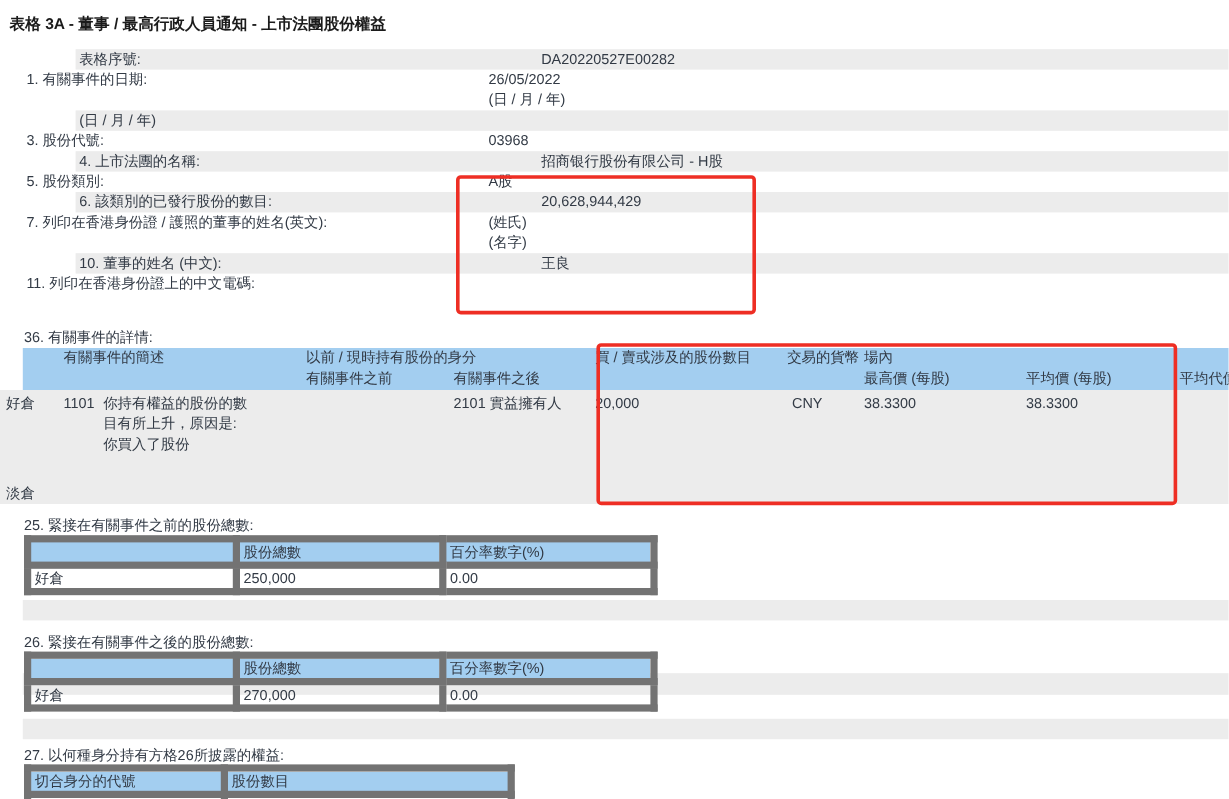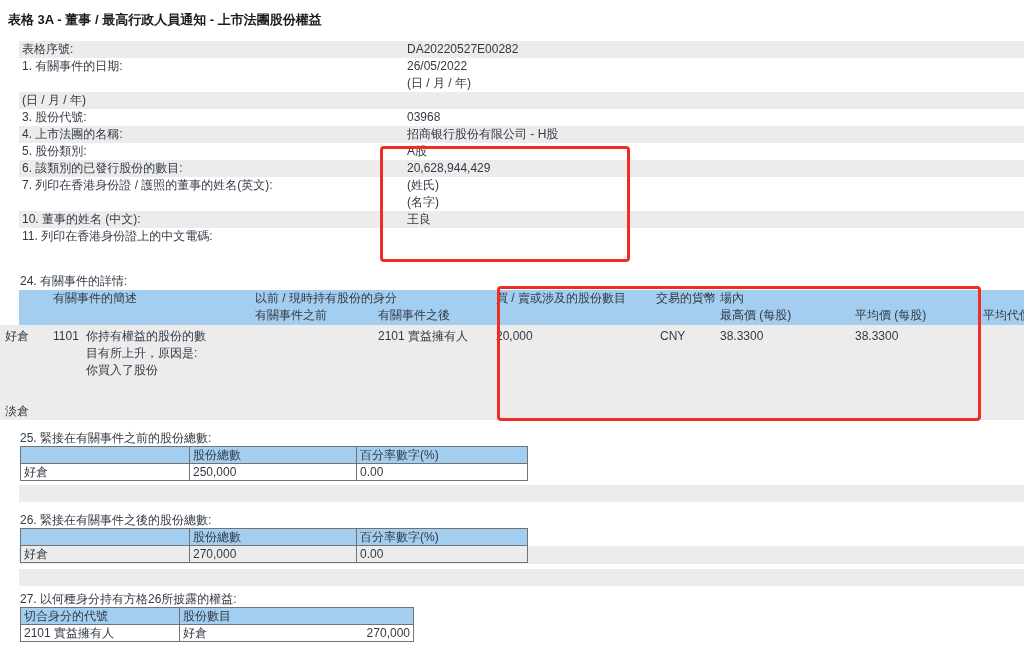--- a/index.html
+++ b/index.html
@@ -3,21 +3,21 @@
 <meta charset="utf-8">
 <style>
   html,body{margin:0;padding:0;background:#fff;}
   .page{
     position:relative;width:1024px;height:666px;overflow:hidden;background:#fff;
     font-family:"Liberation Sans", sans-serif;font-size:12px;color:#323a45;
   }
   .title{margin:12px 0 0 8px;height:16px;line-height:16px;font-size:13px;font-weight:bold;color:#1b1b1b;}
   .rows{margin-top:13px;margin-left:19px;width:1005px;}
   .f-row{display:flex;line-height:17px;padding-left:3px;}
-  .f-row.shade{background:#ececec;}
+  .f-row.shade{background:#ececec;margin-left:44px;}
   .f-label{width:385px;white-space:pre-line;}
   .f-value{white-space:pre-line;flex:1;}
   .f-row.vb .f-value{align-self:flex-end;}
   .sec-label{margin:28px 0 0 20px;height:17px;line-height:17px;}
   .sec-label.tight10{margin-top:10px;height:16px;line-height:16px;}
   .sec-label.tight5{margin-top:5px;height:16px;line-height:16px;}
   
   .s24{position:relative;height:130px;}
   .s24-blue{position:absolute;left:19px;top:0;width:1005px;height:35px;background:#a3cef0;}
   .s24-grey{position:absolute;left:0;top:35px;width:1024px;height:95px;background:#ececec;}
@@ -30,21 +30,21 @@
   .hc.ctr{}
   .hc.pl25{padding-left:25px;}
   .bc{padding-top:3px;line-height:17px;}
   .bc.num{text-align:left;padding-right:4px;}
   .bc.pre{white-space:pre-line;}
   .bc.pl4{padding-left:4px;}
   .s24-short{position:relative;margin:24px 0 0 5px;height:17px;line-height:17px;}
   
   table.blue-table{border-collapse:collapse;margin-left:20px;table-layout:fixed;position:relative;z-index:1;}
   table.blue-table th,table.blue-table td{
-    border:1px solid #737373;padding:0 3px;height:16px;line-height:16px;
+    border:6px solid #737373;padding:0 3px;height:16px;line-height:16px;
     font-weight:normal;text-align:left;overflow:hidden;white-space:nowrap;
   }
   table.blue-table th{background:#a3cef0;}
   td.num{text-align:right;}
   .t2526 .c1{width:162px;} .t2526 .c2{width:160px;} .t2526 .c3{width:164px;}
   .t27 .c1{width:152px;margin-left:28px;} .t27 .c2{width:227px;}
   .split{display:flex;justify-content:space-between;}
   .stripe{height:17px;background:#ececec;margin-left:19px;width:1005px;}
   .stripe.after25{margin-top:4px;}
   .stripe.after26{margin-top:6px;}
@@ -99,21 +99,21 @@
     <div class="f-row shade">
       <div class="f-label">10. 董事的姓名 (中文):</div>
       <div class="f-value">王良</div>
     </div>
     <div class="f-row">
       <div class="f-label">11. 列印在香港身份證上的中文電碼:</div>
       <div class="f-value"></div>
     </div>
   </div>
 
-  <div class="sec-label">24. 有關事件的詳情:</div>
+  <div class="sec-label">36. 有關事件的詳情:</div>
 
   <div class="s24">
     <div class="s24-blue"></div>
     <div class="s24-grey"></div>
     <div class="s24-grid">
       <div class="hc" style="grid-row:1;grid-column:4/6">以前 / 現時持有股份的身分</div>
       <div class="hc" style="grid-row:1;grid-column:2/4">有關事件的簡述</div>
       <div class="hc" style="grid-row:1;grid-column:6/7">買 / 賣或涉及的股份數目</div>
       <div class="hc" style="grid-row:1;grid-column:7/8">交易的貨幣</div>
       <div class="hc ctr" style="grid-row:1;grid-column:8/10">場內</div>

